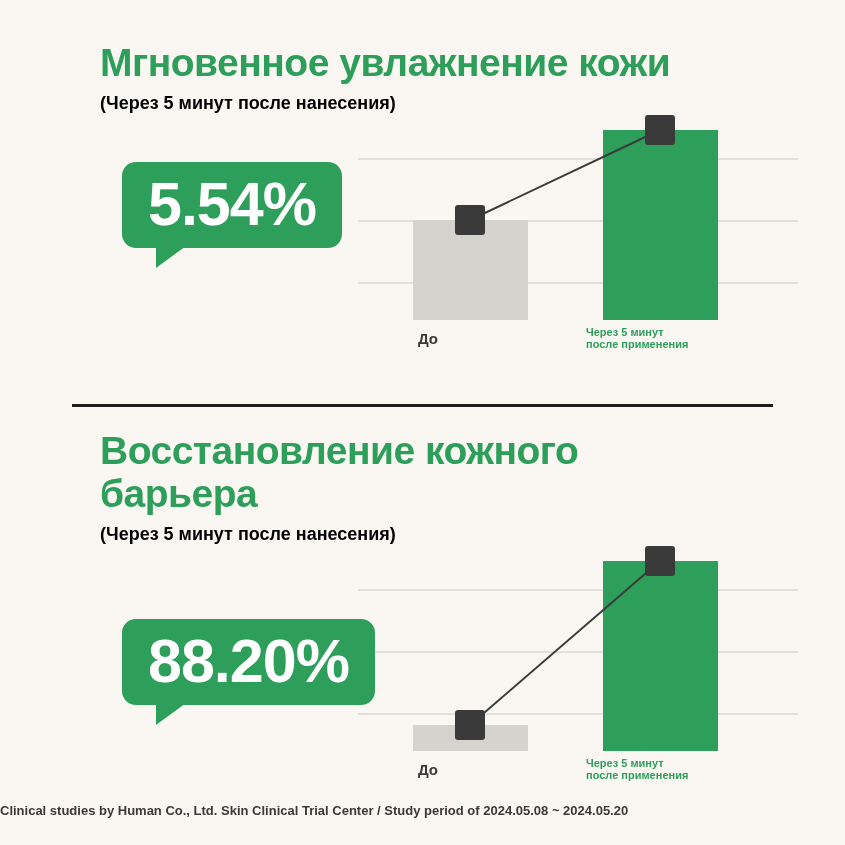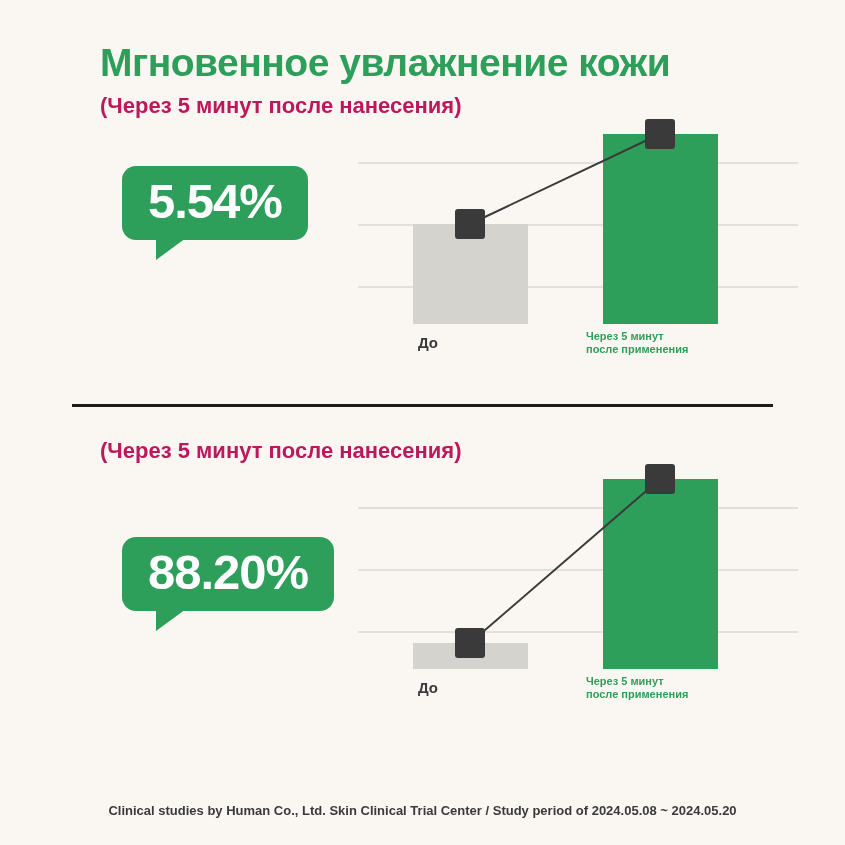--- a/index.html
+++ b/index.html
@@ -31,23 +31,23 @@
 
   .sec-title {
     font-size: 39px;
     font-weight: bold;
     color: #2e9e5b;
     letter-spacing: -0.5px;
     line-height: 1.1;
     margin: 0;
   }
   .sec-sub {
-    font-size: 22px;
-    font-weight: bold;
-    color: #be185d;
+    font-size: 18px;
+    font-weight: bold;
+    color: #000000;
     margin: 9px 0 0 0;
     line-height: 1.1;
   }
 
   
   .chart-wrap {
     position: relative;
     height: 235px;
     margin-top: 16px;
   }
@@ -126,21 +126,21 @@
   }
 
   
   .callout {
     position: absolute;
     left: 22px;
     background: #2e9e5b;
     border-radius: 14px;
     padding: 10px 26px 12px 26px;
     color: #ffffff;
-    font-size: 49px;
+    font-size: 61px;
     font-weight: bold;
     letter-spacing: -1px;
     line-height: 1.05;
     white-space: nowrap;
   }
   .callout:after {
     content: "";
     position: absolute;
     left: 34px;
     bottom: -20px;
@@ -158,21 +158,21 @@
     width: 701px;
     height: 3px;
     background: #1c1c1c;
   }
 
   
   .footer {
     position: absolute;
     left: 0;
     width: 845px;
-    text-align: center;
+    text-align: left;
     font-size: 13px;
     font-weight: bold;
     color: #3a3a3a;
   }
 
   #s1 { position: absolute; left: 0; top: 42px; width: 845px; }
   #s2 { position: absolute; left: 0; top: 430px; width: 845px; }
   #div1 { top: 404px; }
   #foot { top: 803px; }
 </style>
@@ -211,20 +211,21 @@
         </div>
       </div>
 
       <div class="callout" style="top:32px;">5.54%</div>
     </div>
   </div>
 
   <div class="divider" id="div1"></div>
 
   <div class="section" id="s2">
+    <h1 class="sec-title">Восстановление кожного барьера</h1>
     <p class="sec-sub">(Через 5 минут после нанесения)</p>
 
     <div class="chart-wrap">
 
       <div class="plot">
         <div class="gridline" style="top:28px;"></div>
         <div class="gridline" style="top:90px;"></div>
         <div class="gridline" style="top:152px;"></div>
 
         <div class="bar bar-before" style="left:55px; width:115px; height:26px;"></div>

